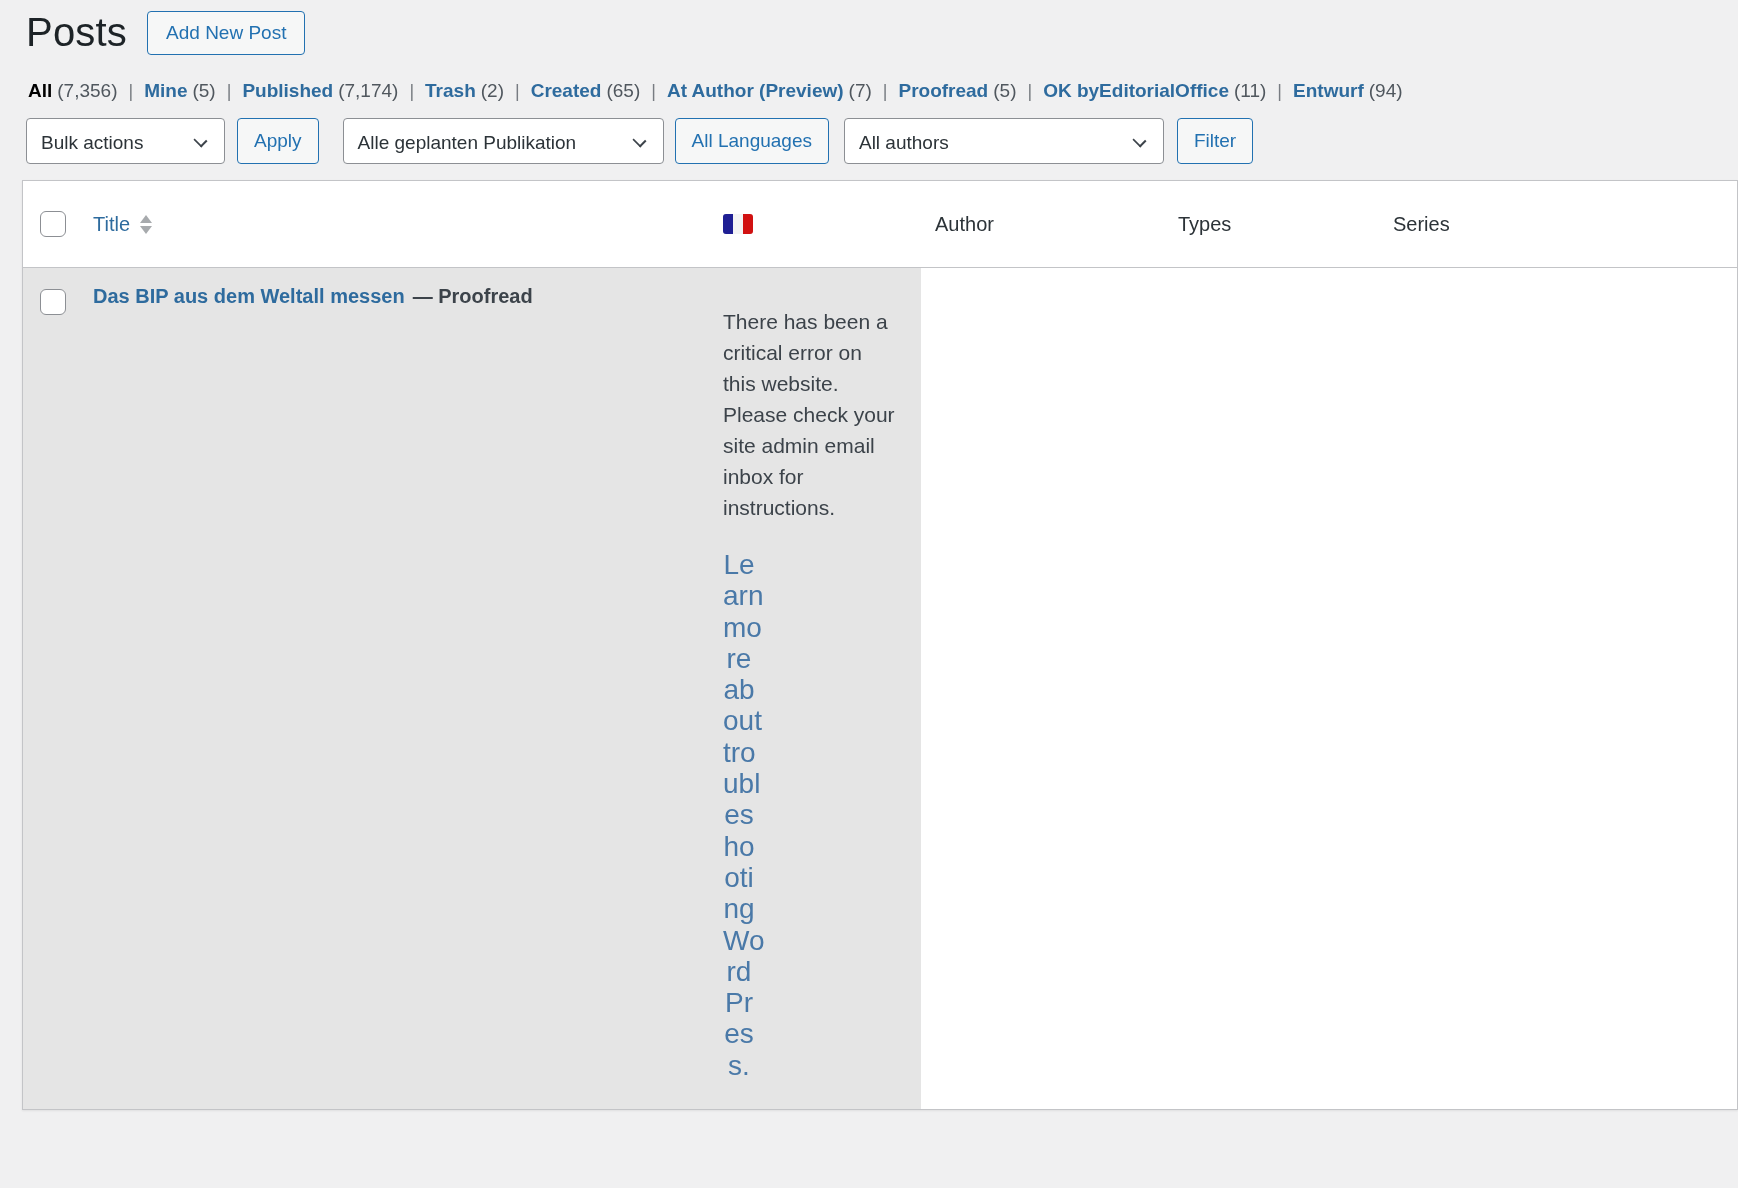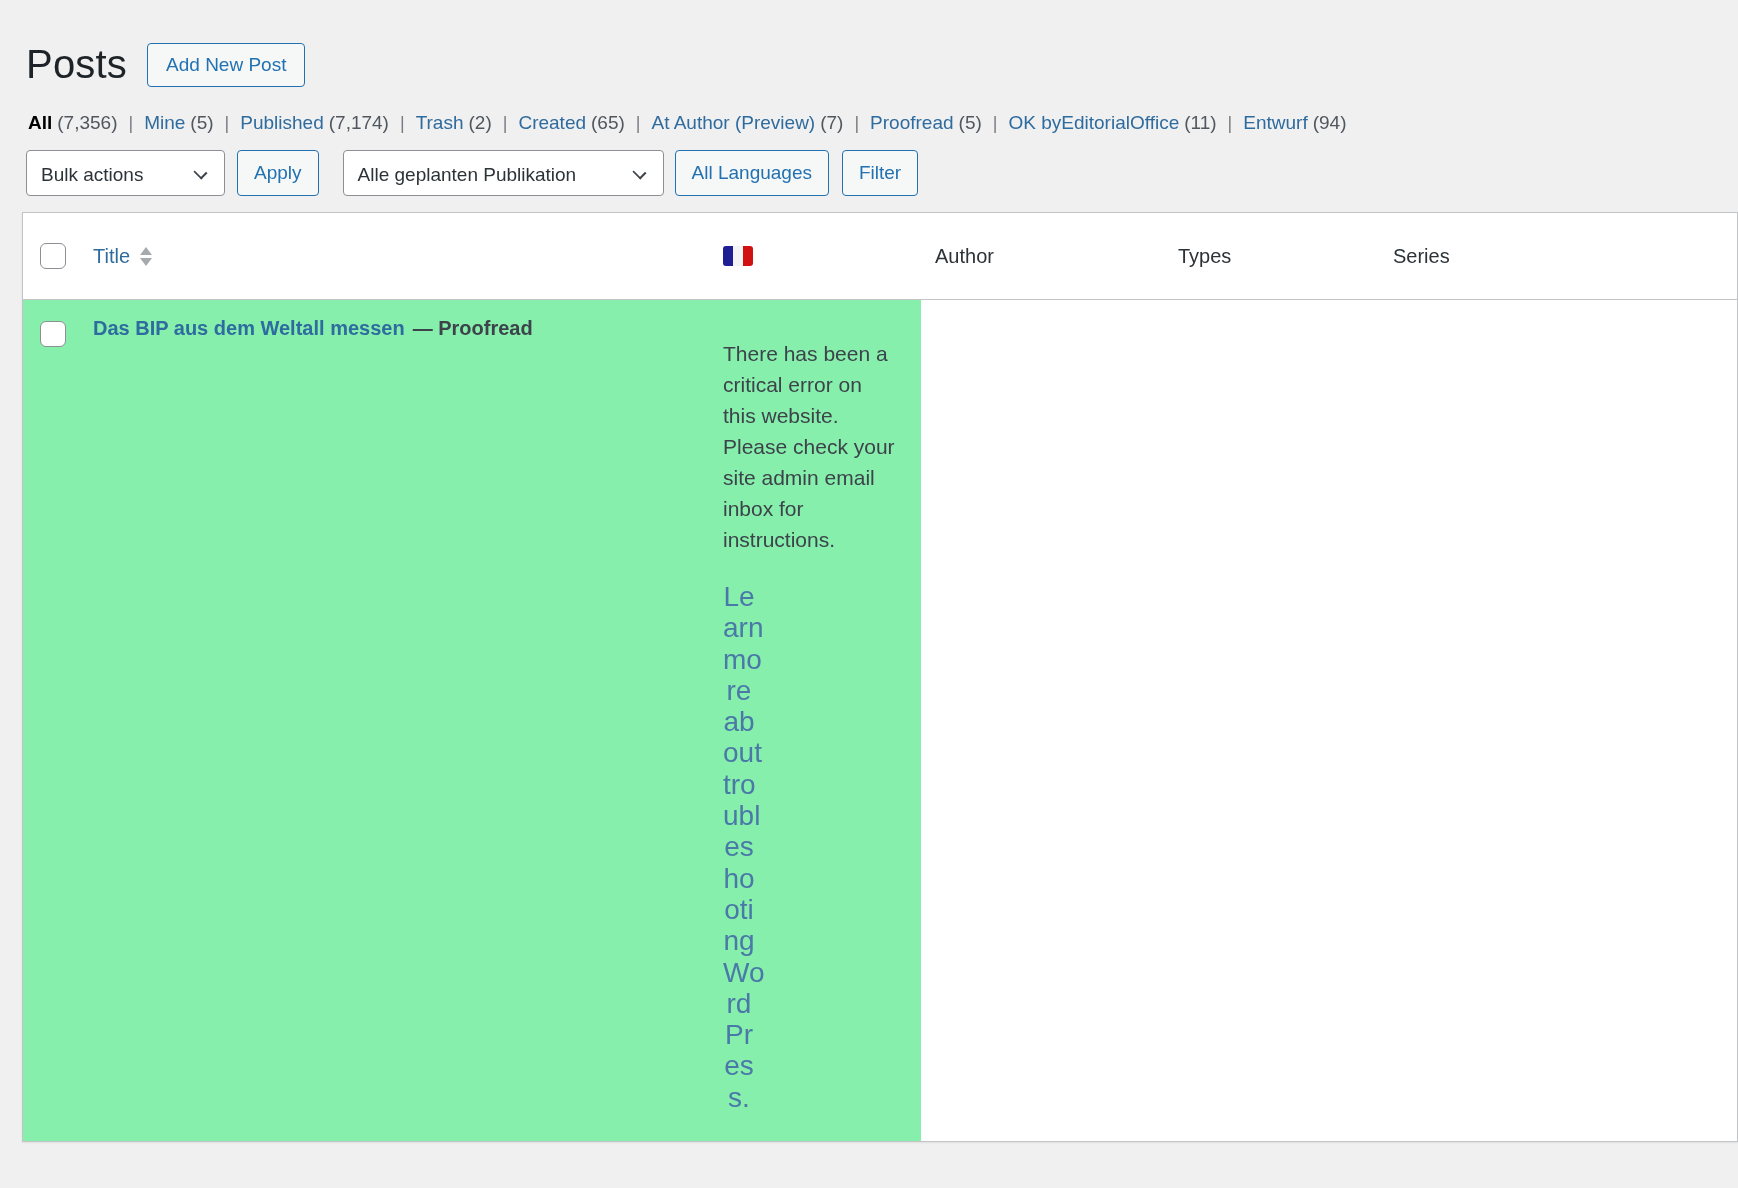--- a/index.html
+++ b/index.html
@@ -2,40 +2,40 @@
 <html><head>
 <meta charset="utf-8">
 <style>
   * { box-sizing: border-box; margin: 0; padding: 0; }
   html,body { width:1738px; height:1188px; overflow:hidden; }
   body {
     background:#f0f0f1;
     font-family:"Liberation Sans", sans-serif;
     color:#1d2327;
   }
-  .page { position:relative; width:1738px; height:914px;margin-top:32px; }
+  .page { position:relative; width:1738px; height:914px; }
 
   
   .title-row { display:flex; align-items:flex-start; padding:8px 0 0 26px; height:58px; }
   h1.page-title { font-size:40px; font-weight:500; color:#1d2327; line-height:48px; letter-spacing:.2px; }
   .add-new {
     margin-left:20px; margin-top:3px;
     display:inline-flex; align-items:center;
     height:44px; padding:0 18px;
     font-size:19px; color:#2271b1;
     background:#f6f7f7; border:1px solid #2271b1; border-radius:4px;
     text-decoration:none; cursor:pointer;
   }
 
   
   .subsubsub { list-style:none; display:flex; flex-wrap:wrap; margin:22px 0 0 28px; font-size:19px; }
   .subsubsub li { display:flex; align-items:center; }
   .subsubsub li + li::before { content:"|"; color:#787c82; margin:0 11px; font-size:18px; }
   .flink { text-decoration:none; cursor:pointer; white-space:nowrap; }
-  .flink .lbl { color:#2e6b9e; }
+  .flink .lbl { color:#2e6b9e;font-weight:bold; }
   .flink .count { color:#50575e; margin-left:5px; }
   .subsubsub li.current .lbl { color:#000; font-weight:700; }
 
   
   .tablenav { display:flex; align-items:center; margin:16px 0 0 26px; height:46px; }
   .select {
     position:relative; height:46px; background:#fff;
     border:1px solid #8c8f94; border-radius:4px;
     display:flex; align-items:center;
     padding:4px 44px 0 14px; font-size:19px; color:#2c3338; cursor:pointer;
@@ -87,21 +87,21 @@
 
   .flag {
     display:inline-flex; width:30px; height:20px; margin-left:22px;
     border-radius:3px; overflow:hidden;
     box-shadow:inset 0 0 3px rgba(0,0,0,.25);
   }
   .flag i { flex:1; }
   .flag .b{ background:#1f1f94; } .flag .w{ background:#f4f4f4; } .flag .r{ background:#d11111; }
 
   
-  .striped { background:#86efac; }
+  .striped { background:#e5e5e5; }
   .trow .col-cb { align-items:flex-start; padding-top:21px; }
   .title-cell { padding:17px 0 0 10px; font-size:20px; font-weight:700; white-space:nowrap; }
   .row-title { color:#2e6b9e; text-decoration:none; cursor:pointer; }
   .status-suffix { color:#3c434a; margin-left:8px; }
 
   .flag-cell { padding:38px 0 0 22px; }
   .error-msg { width:186px; font-size:21px; line-height:31px; color:#3c434a; }
   .eline { white-space:nowrap; }
   .error-link { display:block; width:32px; margin-top:26px; text-decoration:none; cursor:pointer; }
   .frag { display:block; text-align:center; font-size:28px; line-height:31.3px; color:#4a79a8; white-space:nowrap; }
@@ -150,20 +150,24 @@
     <div class="select w-bulk">
       <span>Bulk actions</span>
       <i class="chev"></i>
     </div>
     <button class="btn ml-apply">Apply</button>
     <div class="select w-sched">
       <span>Alle geplanten Publikation</span>
       <i class="chev"></i>
     </div>
     <button class="btn ml-lang">All Languages</button>
+    <div class="select w-auth">
+      <span>All authors</span>
+      <i class="chev"></i>
+    </div>
     <button class="btn ml-filter">Filter</button>
   </div>
 
   <div class="list-table">
 
     <div class="thead">
       <div class="cell col-cb">
         <span class="checkbox"></span>
       </div>
       <div class="cell col-title">

